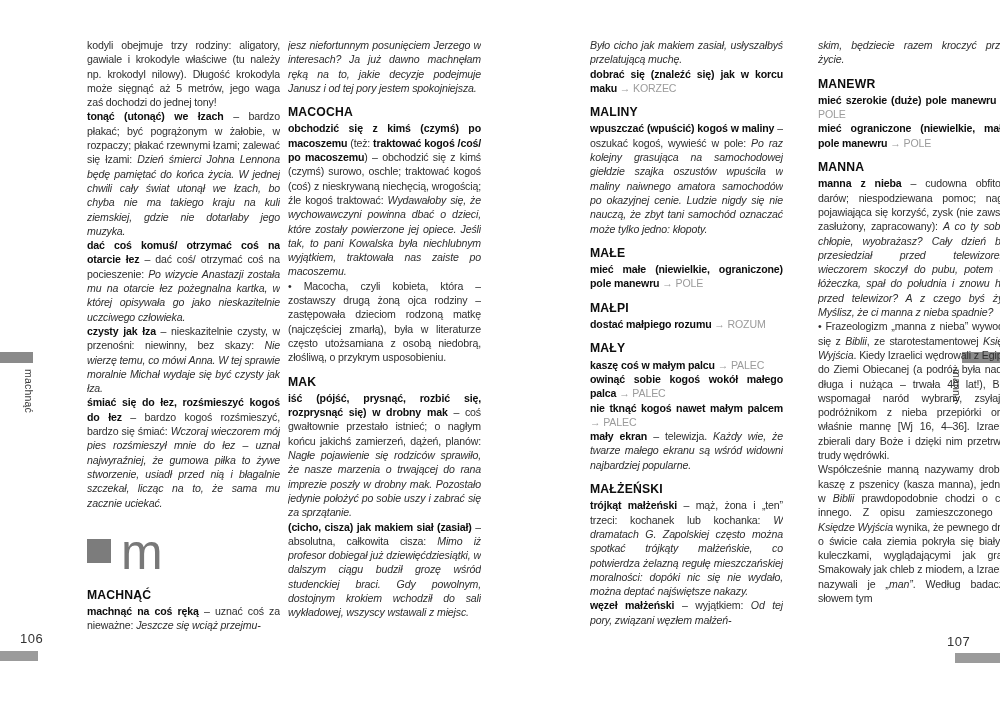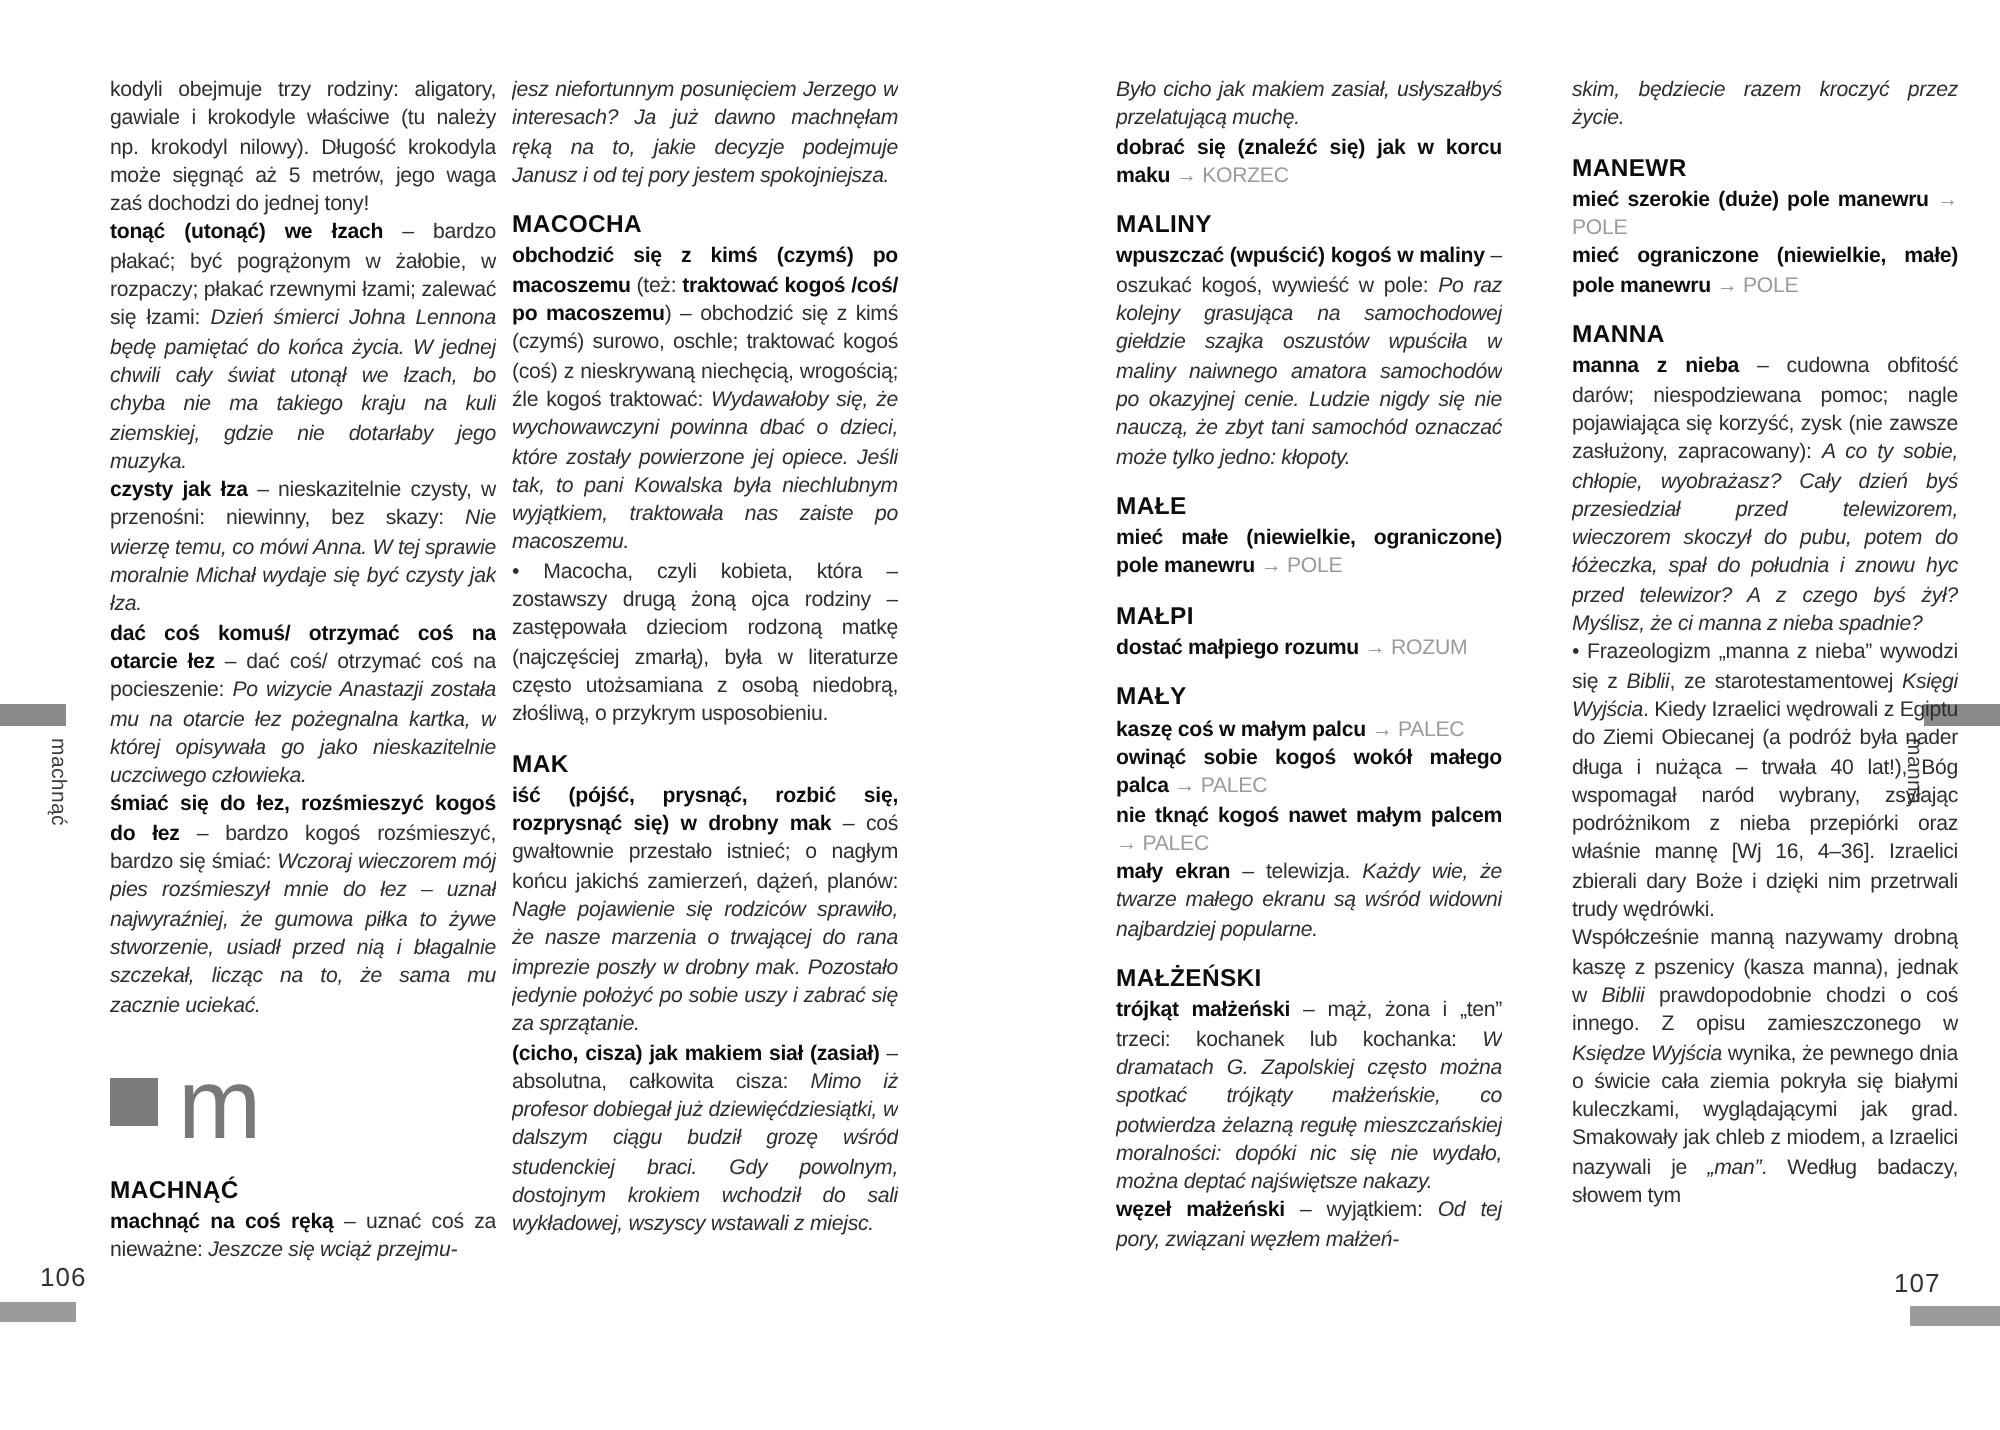--- a/index.html
+++ b/index.html
@@ -4,21 +4,21 @@
 <style>
   * { margin:0; padding:0; box-sizing:border-box; }
   html,body { width:1000px; height:715px; }
   body {
     position:relative; overflow:hidden; background:#ffffff;
     font-family:"Liberation Sans", sans-serif; color:#2e2e2e;
   }
   .col {
     position:absolute; top:38px; height:628px; width:193px;
     overflow:hidden; text-align:justify;
-    font-size:10.6px; line-height:14.3px; letter-spacing:-0.15px;
+    font-size:10.6px; line-height:14.3px; letter-spacing:-0.15px;margin-left:32px;
   }
   .col1 { left:55px; }  .col2 { left:256px; }
   .col3 { left:558px; } .col4 { left:786px; }
   p.entry { text-align:justify; }
   .seg-r { color:#2e2e2e; }
   .seg-b { font-weight:bold; color:#0d0d0d; }
   .seg-i { font-style:italic; color:#2e2e2e; }
   .seg-g { color:#9b9b9b; }
   .headword {
     font-weight:bold; color:#0d0d0d; font-size:12.2px;
@@ -48,22 +48,22 @@
 <body>
 
 <div class="tab-bar tab-bar-left"></div>
 <div class="tab-label tab-label-left">machnąć</div>
 <div class="tab-bar tab-bar-right"></div>
 <div class="tab-label tab-label-right">manna</div>
 
 <div class="col col1">
     <p class="entry"><span class="seg-r">kodyli obejmuje trzy rodziny: aligatory, gawiale i krokodyle właściwe (tu należy np. krokodyl nilowy). Długość krokodyla może sięgnąć aż 5 metrów, jego waga zaś dochodzi do jednej tony!</span></p>
     <p class="entry"><span class="seg-b">tonąć (utonąć) we łzach</span><span class="seg-r"> – bardzo płakać; być pogrążonym w żałobie, w rozpaczy; płakać rzewnymi łzami; zalewać się łzami: </span><span class="seg-i">Dzień śmierci Johna Lennona będę pamiętać do końca życia. W jednej chwili cały świat utonął we łzach, bo chyba nie ma takiego kraju na kuli ziemskiej, gdzie nie dotarłaby jego muzyka.</span></p>
+    <p class="entry"><span class="seg-b">dać coś komuś/ otrzymać coś na otarcie łez</span><span class="seg-r"> – dać coś/ otrzymać coś na pocieszenie: </span><span class="seg-i">Po wizycie Anastazji została mu na otarcie łez pożegnalna kartka, w której opisywała go jako nieskazitelnie uczciwego człowieka.</span></p>
     <p class="entry"><span class="seg-b">czysty jak łza</span><span class="seg-r"> – nieskazitelnie czysty, w przenośni: niewinny, bez skazy: </span><span class="seg-i">Nie wierzę temu, co mówi Anna. W tej sprawie moralnie Michał wydaje się być czysty jak łza.</span></p>
-    <p class="entry"><span class="seg-b">dać coś komuś/ otrzymać coś na otarcie łez</span><span class="seg-r"> – dać coś/ otrzymać coś na pocieszenie: </span><span class="seg-i">Po wizycie Anastazji została mu na otarcie łez pożegnalna kartka, w której opisywała go jako nieskazitelnie uczciwego człowieka.</span></p>
     <p class="entry"><span class="seg-b">śmiać się do łez, rozśmieszyć kogoś do łez</span><span class="seg-r"> – bardzo kogoś rozśmieszyć, bardzo się śmiać: </span><span class="seg-i">Wczoraj wieczorem mój pies rozśmieszył mnie do łez – uznał najwyraźniej, że gumowa piłka to żywe stworzenie, usiadł przed nią i błagalnie szczekał, licząc na to, że sama mu zacznie uciekać.</span></p>
     <div class="letter-block">
       <span class="letter-square"></span>
       <span class="letter-glyph">m</span>
     </div>
     <div class="headword">MACHNĄĆ</div>
     <p class="entry"><span class="seg-b">machnąć na coś ręką</span><span class="seg-r"> – uznać coś za nieważne: </span><span class="seg-i">Jeszcze się wciąż przejmu-</span></p>
   </div>
 <div class="col col2">
     <p class="entry"><span class="seg-i">jesz niefortunnym posunięciem Jerzego w interesach? Ja już dawno machnęłam ręką na to, jakie decyzje podejmuje Janusz i od tej pory jestem spokojniejsza.</span></p>

